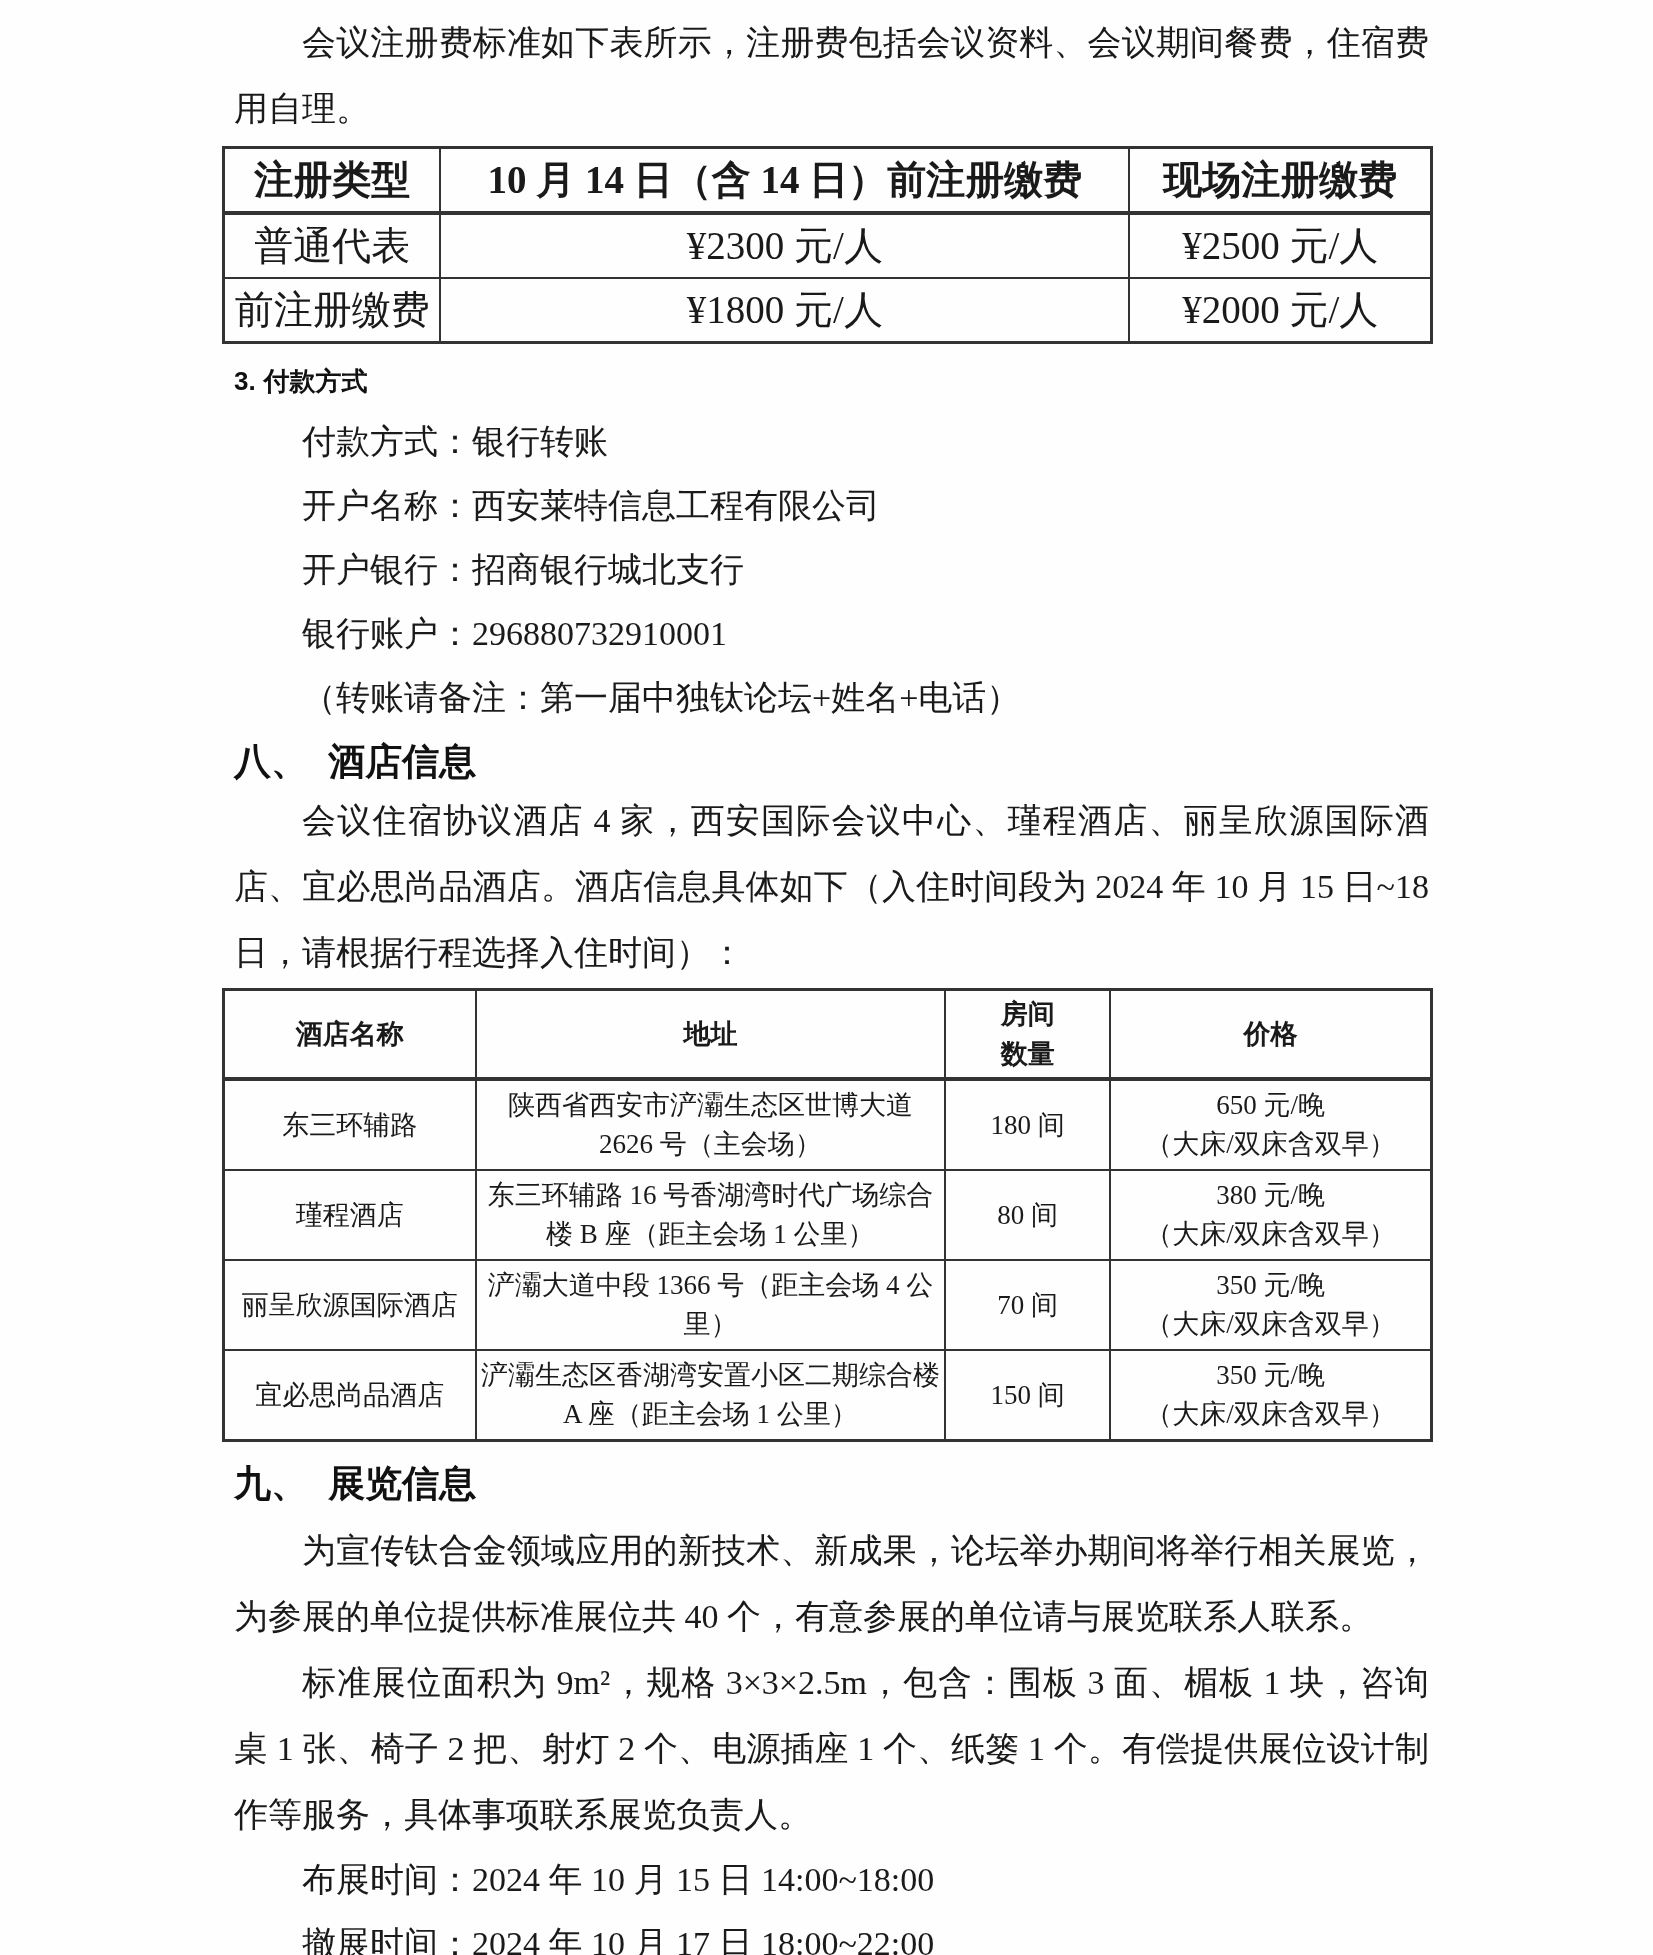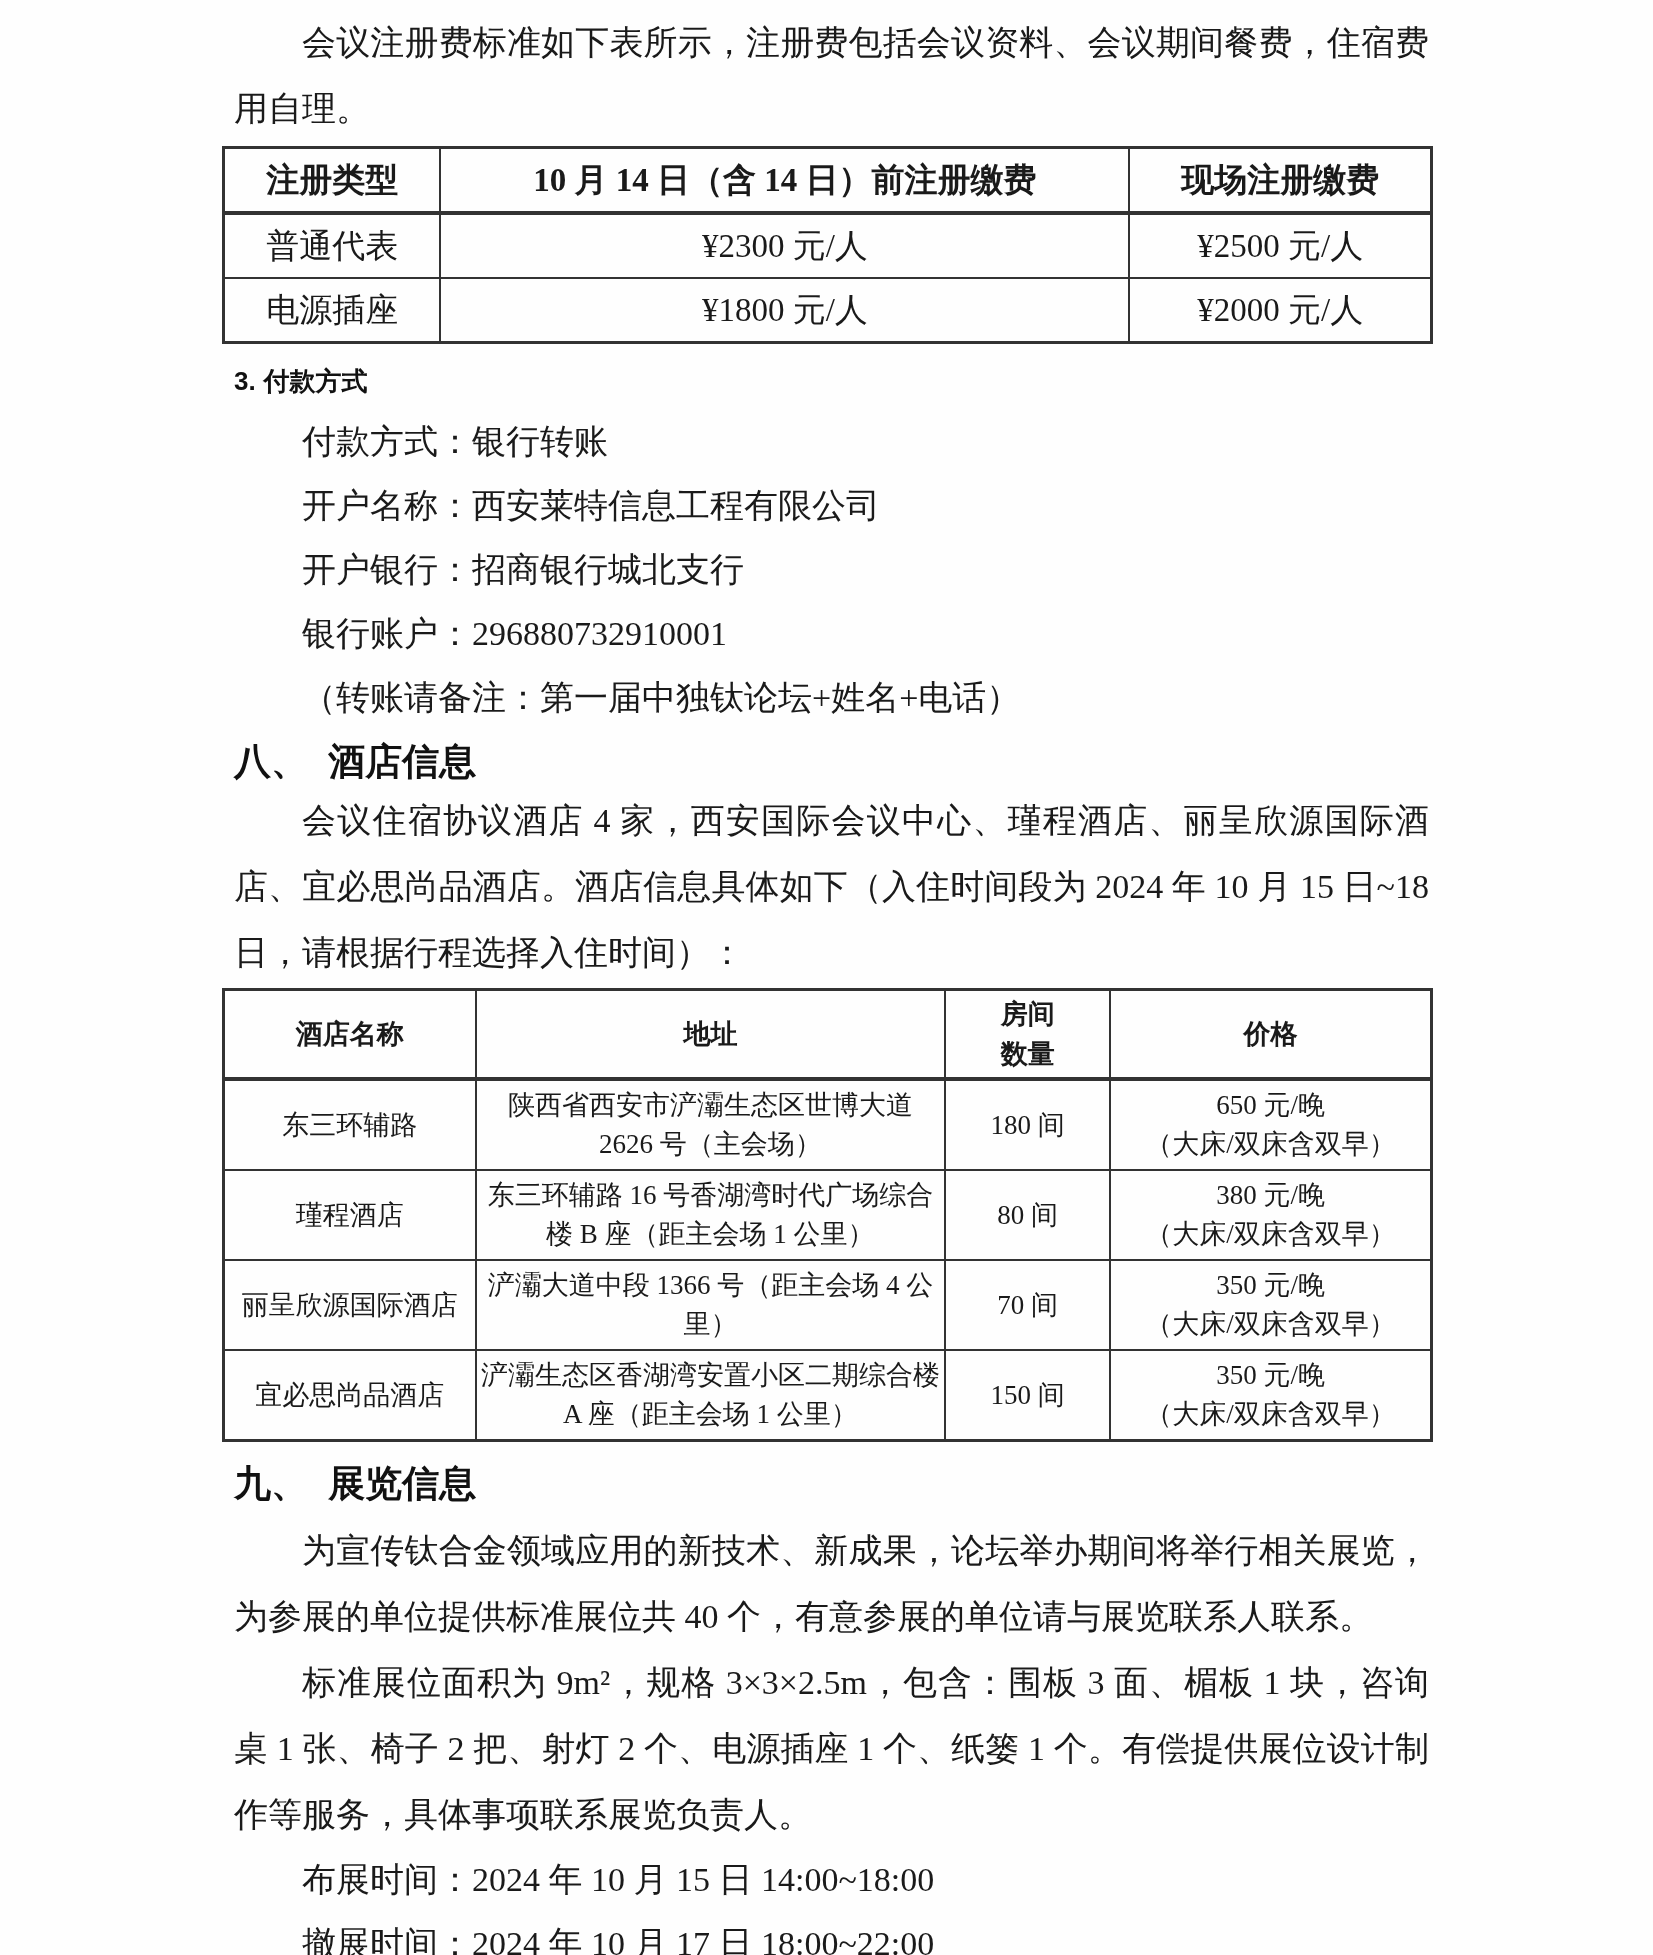--- a/index.html
+++ b/index.html
@@ -63,21 +63,21 @@
     border: 2px solid #333333;
     text-align: center;
     vertical-align: middle;
     overflow: hidden;
   }
   table.tbl thead th {
     border-bottom: 4px solid #333333;
     font-weight: bold;
   }
   
-  table.tbl-reg { margin-top: 4px; font-size: 33px; }
+  table.tbl-reg { margin-top: 4px; font-size: 39px; }
   table.tbl-reg th, table.tbl-reg td { height: 62px; line-height: 40px; padding: 0 6px; }
   .tbl-reg .c-type  { width: 17.4%; }
   .tbl-reg .c-early { width: 57.9%; }
   .tbl-reg .c-onsite{ width: 24.7%; }
   
   table.tbl-hotel { margin-top: 2px; font-size: 27px; }
   table.tbl-hotel th, table.tbl-hotel td { padding: 3px 4px; line-height: 39px; }
   .tbl-hotel .c-name  { width: 20.7%; }
   .tbl-hotel .c-addr  { width: 39.3%; }
   .tbl-hotel .c-rooms { width: 13.3%; }
@@ -102,21 +102,21 @@
         <th class="c-onsite">现场注册缴费</th>
       </tr>
     </thead>
     <tbody>
       <tr>
         <td>普通代表</td>
         <td>¥2300 元/人</td>
         <td>¥2500 元/人</td>
       </tr>
       <tr>
-        <td>电源插座</td>
+        <td>前注册缴费</td>
         <td>¥1800 元/人</td>
         <td>¥2000 元/人</td>
       </tr>
     </tbody>
   </table>
 
   <h3 class="heading heading-sub"><span class="h-num">3.</span><span>付款方式</span></h3>
 
   <div class="pay-block">
     <p class="body-line">付款方式：银行转账</p>

